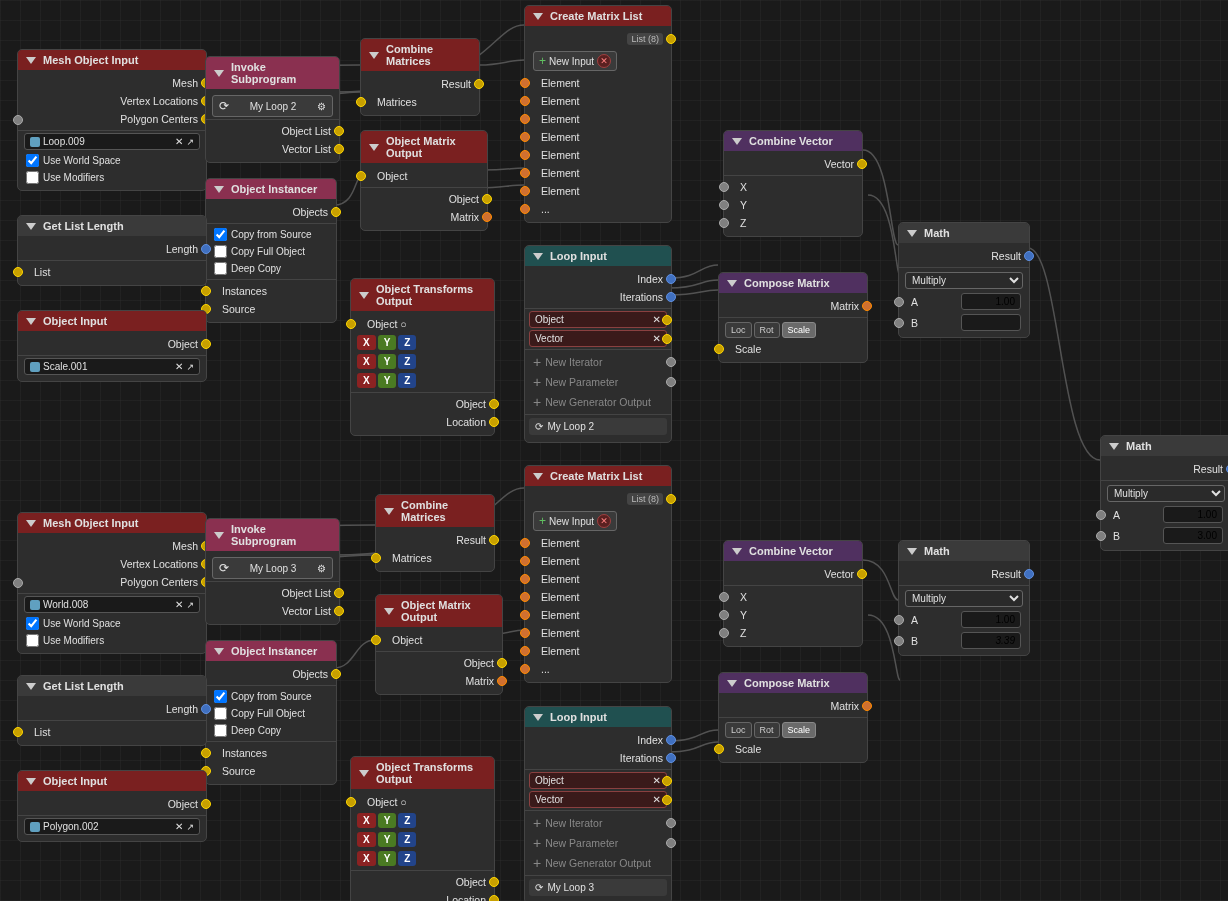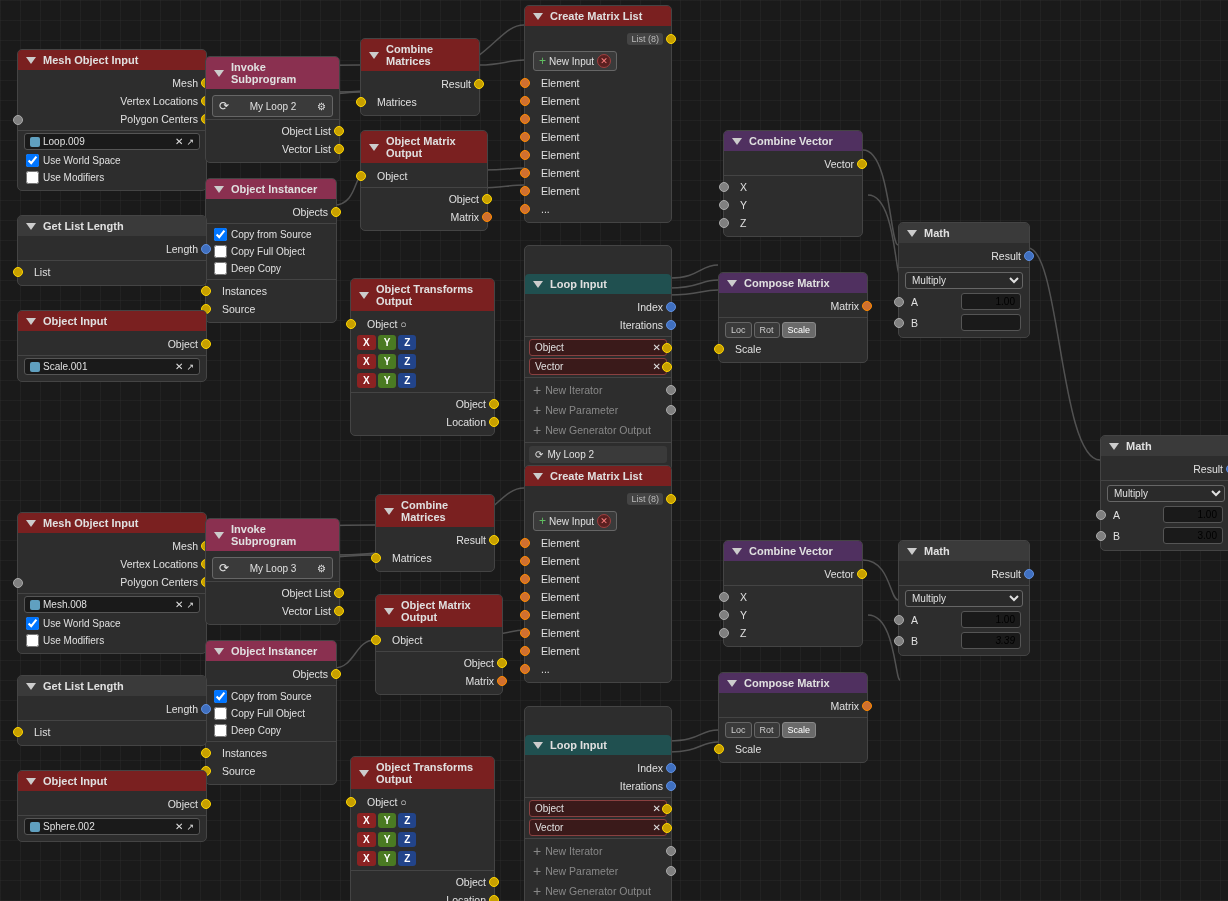--- a/index.html
+++ b/index.html
@@ -77,21 +77,21 @@
     .socket.yellow { background: #c8a000; border: 1px solid #ffd700; }
     .socket.orange { background: #d07030; border: 1px solid #ff8c00; }
     .socket.gray { background: #808080; border: 1px solid #aaa; }
     .socket.blue { background: #4070c0; border: 1px solid #6090e0; }
 
     
     .hdr-red { background: #7a2020; }
     .hdr-pink { background: #8a3050; }
     .hdr-dark { background: #3a3a3a; }
     .hdr-purple { background: #503060; }
-    .hdr-teal { background: #205050; margin-top: 28px; }
+    .hdr-teal { background: #205050; }
 
     .divider {
       border-top: 1px solid #444;
       margin: 2px 0;
     }
 
     .node-select {
       background: #2a2a2a;
       border: 1px solid #666;
       border-radius: 3px;
@@ -706,21 +706,21 @@
       <span>Vertex Locations</span>
       <span class="socket right yellow"></span>
     </div>
     <div class="node-row output">
       <span>Polygon Centers</span>
       <span class="socket right yellow"></span>
     </div>
     <div class="divider"></div>
     <div class="object-field">
       <span class="object-icon"></span>
-      <span>Mesh.008</span>
+      <span>World.008</span>
       <span style="margin-left:auto;cursor:pointer;">✕</span>
       <span style="cursor:pointer;font-size:9px;">↗</span>
       <span class="socket left gray" style="left:-5px;top:50%;transform:translateY(-50%)"></span>
     </div>
     <div class="checkbox-row">
       <input type="checkbox" checked="" style="">
       <span>Use World Space</span>
     </div>
     <div class="checkbox-row">
       <input type="checkbox" style="">
@@ -991,21 +991,21 @@
     <span>Object Input</span>
   </div>
   <div class="node-body">
     <div class="node-row output">
       <span>Object</span>
       <span class="socket right yellow"></span>
     </div>
     <div class="divider"></div>
     <div class="object-field">
       <span class="object-icon"></span>
-      <span>Sphere.002</span>
+      <span>Polygon.002</span>
       <span style="margin-left:auto;cursor:pointer;">✕</span>
       <span style="cursor:pointer;font-size:9px;">↗</span>
     </div>
   </div>
 </div>
 
 <div class="node" style="left:723px;top:540px;width:140px;">
   <div class="node-header hdr-purple">
     <span class="triangle"></span>
     <span>Combine Vector</span>

